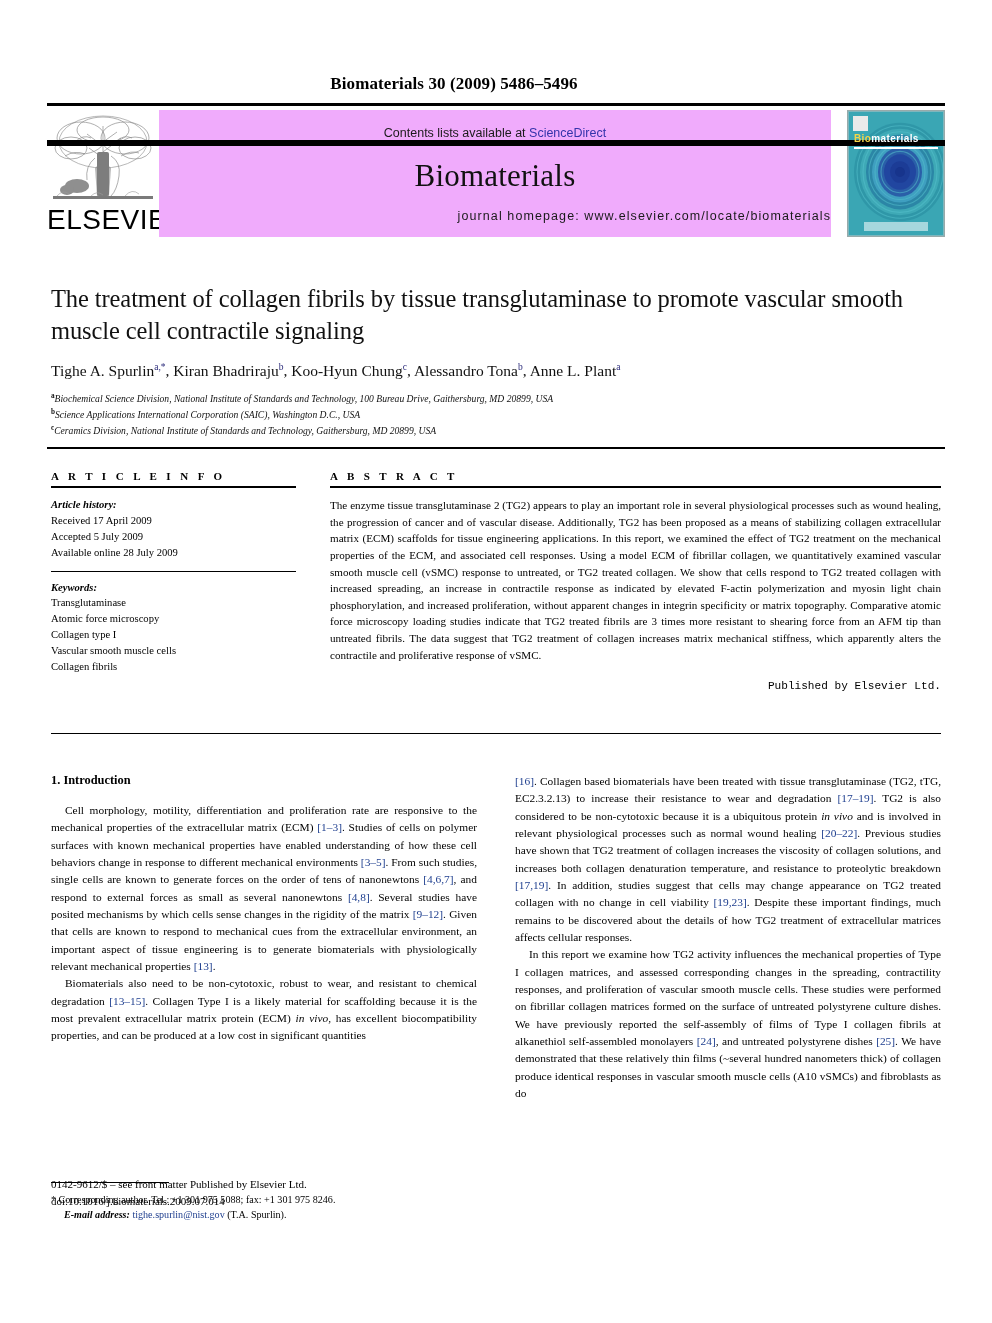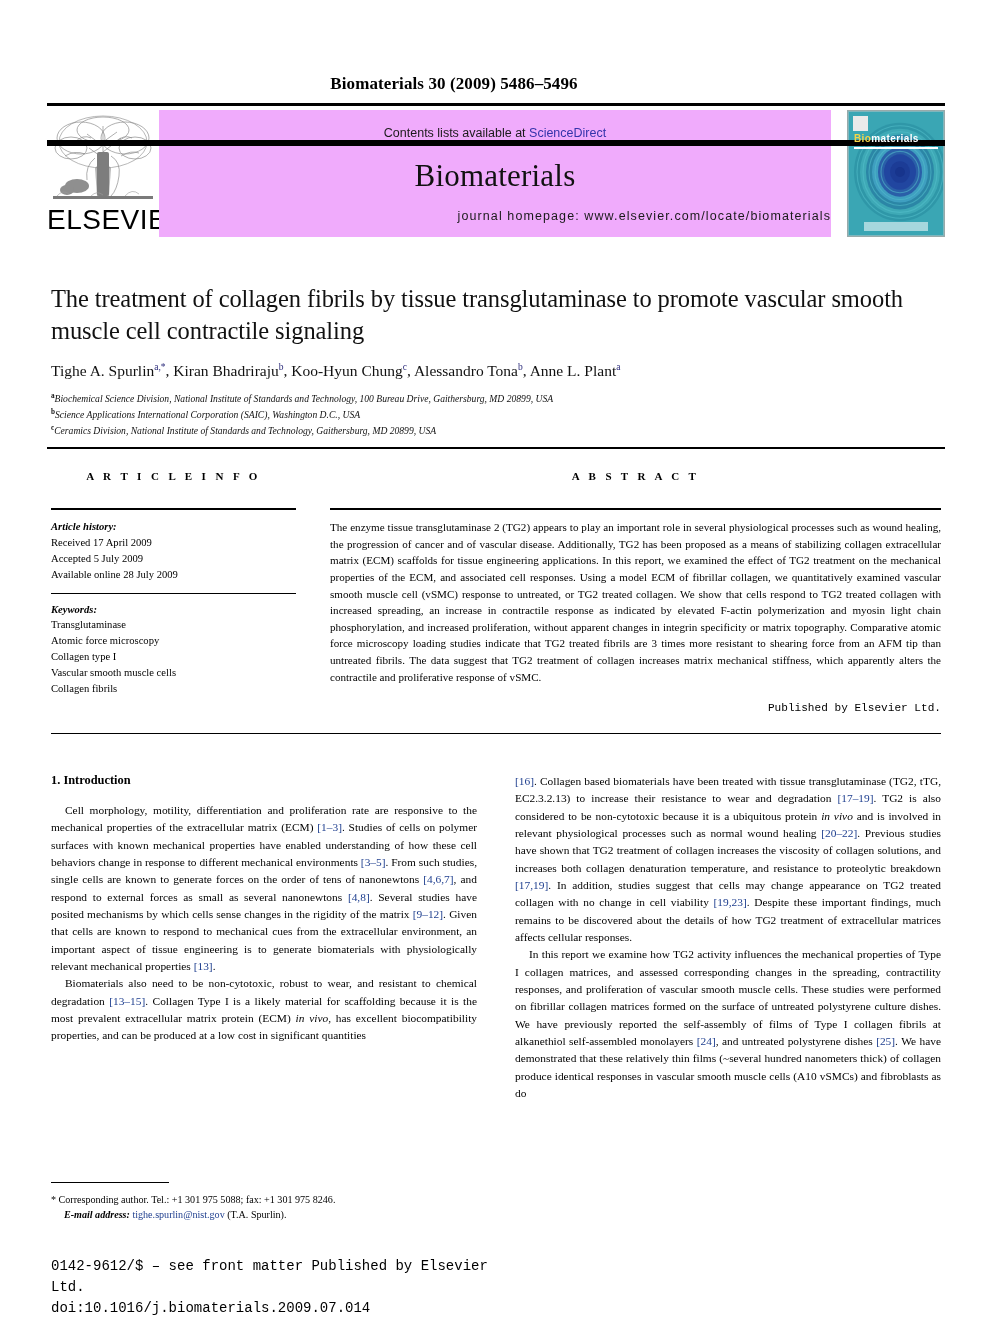--- a/index.html
+++ b/index.html
@@ -249,22 +249,21 @@
     gap: 34px;
   }
   .col-info { width: 245px; flex: 0 0 245px; }
   .col-abstract { flex: 1 1 auto; }
   .sec-head {
     font-family: "Liberation Serif", serif;
     font-size: 11px;
     font-weight: bold;
     letter-spacing: 3.4px;
     color: #000;
-    margin-bottom: 26px;
-    text-align: center;
+    margin-bottom: 4px;
   }
   .hr-thin {
     height: 1px;
     background: #000;
     margin-bottom: 9px;
   }
   .hr-thin.double { height: 2px; }
   .info-label {
     font-family: "Liberation Serif", serif;
     font-style: italic;
@@ -352,25 +351,25 @@
   .fn-line {
     font-family: "Liberation Serif", serif;
     font-size: 10.1px;
     line-height: 1.5;
   }
   .fn-line.indent { padding-left: 13px; }
   .fn-em { font-style: italic; font-weight: bold; }
   .fn-link { color: #1f3f8f; }
   .imprint {
     position: absolute;
-    top: 1256px;
+    top: 1176px;
     left: 51px;
     width: 440px;
-    font-family: Liberation Mono, monospace;
-    font-size: 14px;
+    font-family: Liberation Serif, serif;
+    font-size: 11px;
     line-height: 1.5;
   }
 </style>
 </head>
 <body>
 
 <div class="page">
 
   <div class="running-head">Biomaterials 30 (2009) 5486–5496</div>
 

